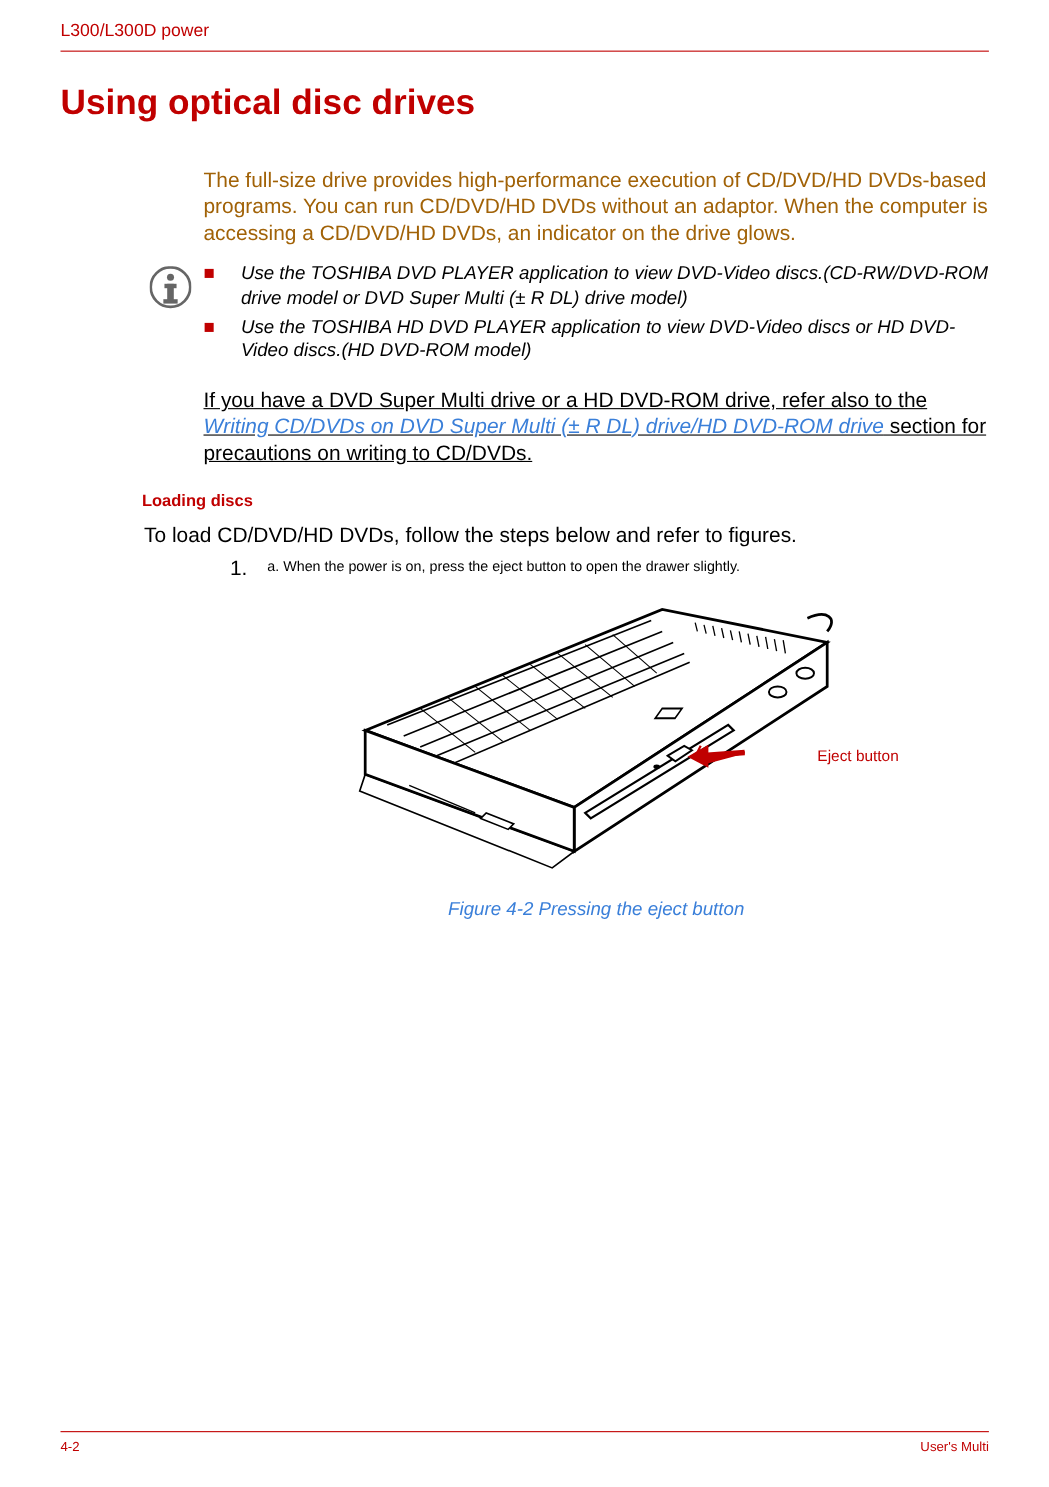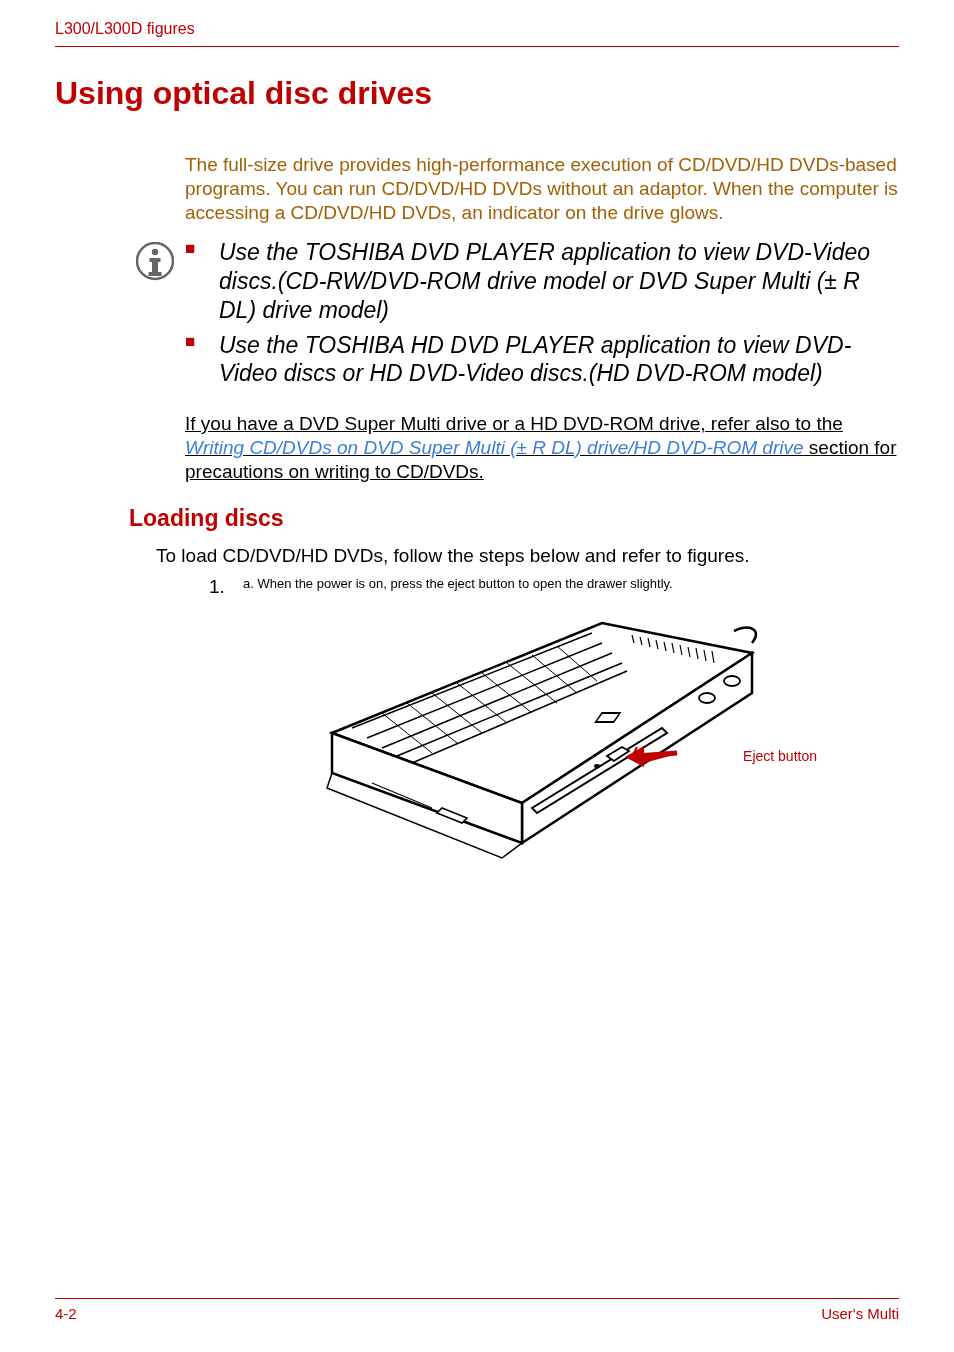--- a/index.html
+++ b/index.html
@@ -49,21 +49,21 @@
       padding-top: 4px;
     }
     .note-list {
       flex: 1;
       list-style: none;
     }
     .note-list li {
       position: relative;
       padding-left: 34px;
       font-style: italic;
-      font-size: 23px;
+      font-size: 17px;
       line-height: 1.25;
       color: #000000;
       margin-bottom: 6px;
     }
     .note-list li::before {
       content: "■";
       position: absolute;
       left: 0;
       top: 0;
       color: #c00000;
@@ -77,30 +77,30 @@
     .para-with-link {
       color: #000000;
       font-size: 19px;
       line-height: 1.25;
       margin-left: 130px;
       margin-bottom: 22px;
       text-decoration: underline;
     }
     .h2-title {
       color: #c00000;
-      font-size: 23px;
+      font-size: 15px;
       font-weight: bold;
       margin-left: 74px;
       margin-bottom: 12px;
     }
     .intro-text {
       color: #000000;
       font-size: 19px;
       line-height: 1.25;
-      margin-left: 101px;
+      margin-left: 76px;
       margin-bottom: 8px;
     }
     .ordered-item {
       display: flex;
       margin-left: 154px;
       margin-bottom: 10px;
     }
     .ordered-num {
       flex: 0 0 34px;
       color: #000000;
@@ -144,31 +144,31 @@
     .footer {
       position: absolute;
       bottom: 30px;
       left: 55px;
       right: 55px;
       border-top: 1px solid #c00000;
       display: flex;
       justify-content: space-between;
       padding-top: 6px;
       color: #c00000;
-      font-size: 15px;
+      font-size: 12px;
     }
     .laptop-svg {
       width: 440px;
       height: 260px;
     }
   </style>
 </head>
 <body>
 
-<div class="running-header">L300/L300D figures</div>
+<div class="running-header">L300/L300D power</div>
 
 <h1 class="h1-title">Using optical disc drives</h1>
 
 <p class="body-para">The full-size drive provides high-performance execution of CD/DVD/HD DVDs-based programs. You can run CD/DVD/HD DVDs without an adaptor. When the computer is accessing a CD/DVD/HD DVDs, an indicator on the drive glows.</p>
 
 <div class="note-block">
   <div class="note-icon-wrap">
     <svg width="38" height="42" viewBox="0 0 38 42">
       <circle cx="19" cy="19" r="18" fill="none" stroke="#666" stroke-width="2.5"></circle>
       <circle cx="19" cy="10" r="3.2" fill="#666"></circle>
@@ -250,18 +250,19 @@
 
       <path d="M 355 140 L 310 144 L 315 134 L 310 144 L 318 150 Z" fill="#c00000" stroke="#c00000" stroke-width="2"></path>
       <line x1="355" y1="140" x2="315" y2="143" stroke="#c00000" stroke-width="5"></line>
       <polygon points="303,144 322,133 322,154" fill="#c00000"></polygon>
 
       <path d="M 50 170 L 110 195" stroke="#000" stroke-width="1.2" fill="none"></path>
       <path d="M 115 200 L 140 210 L 145 205 L 120 195 Z" fill="#fff" stroke="#000" stroke-width="1.5"></path>
     </svg>
     <div class="callout-label">Eject button</div>
   </div>
+  <div class="figure-caption">Figure 4-2 Pressing the eject button</div>
 </div>
 
 <div class="footer">
   <span>4-2</span>
   <span>User's Multi</span>
 </div>
 
 </body></html>

